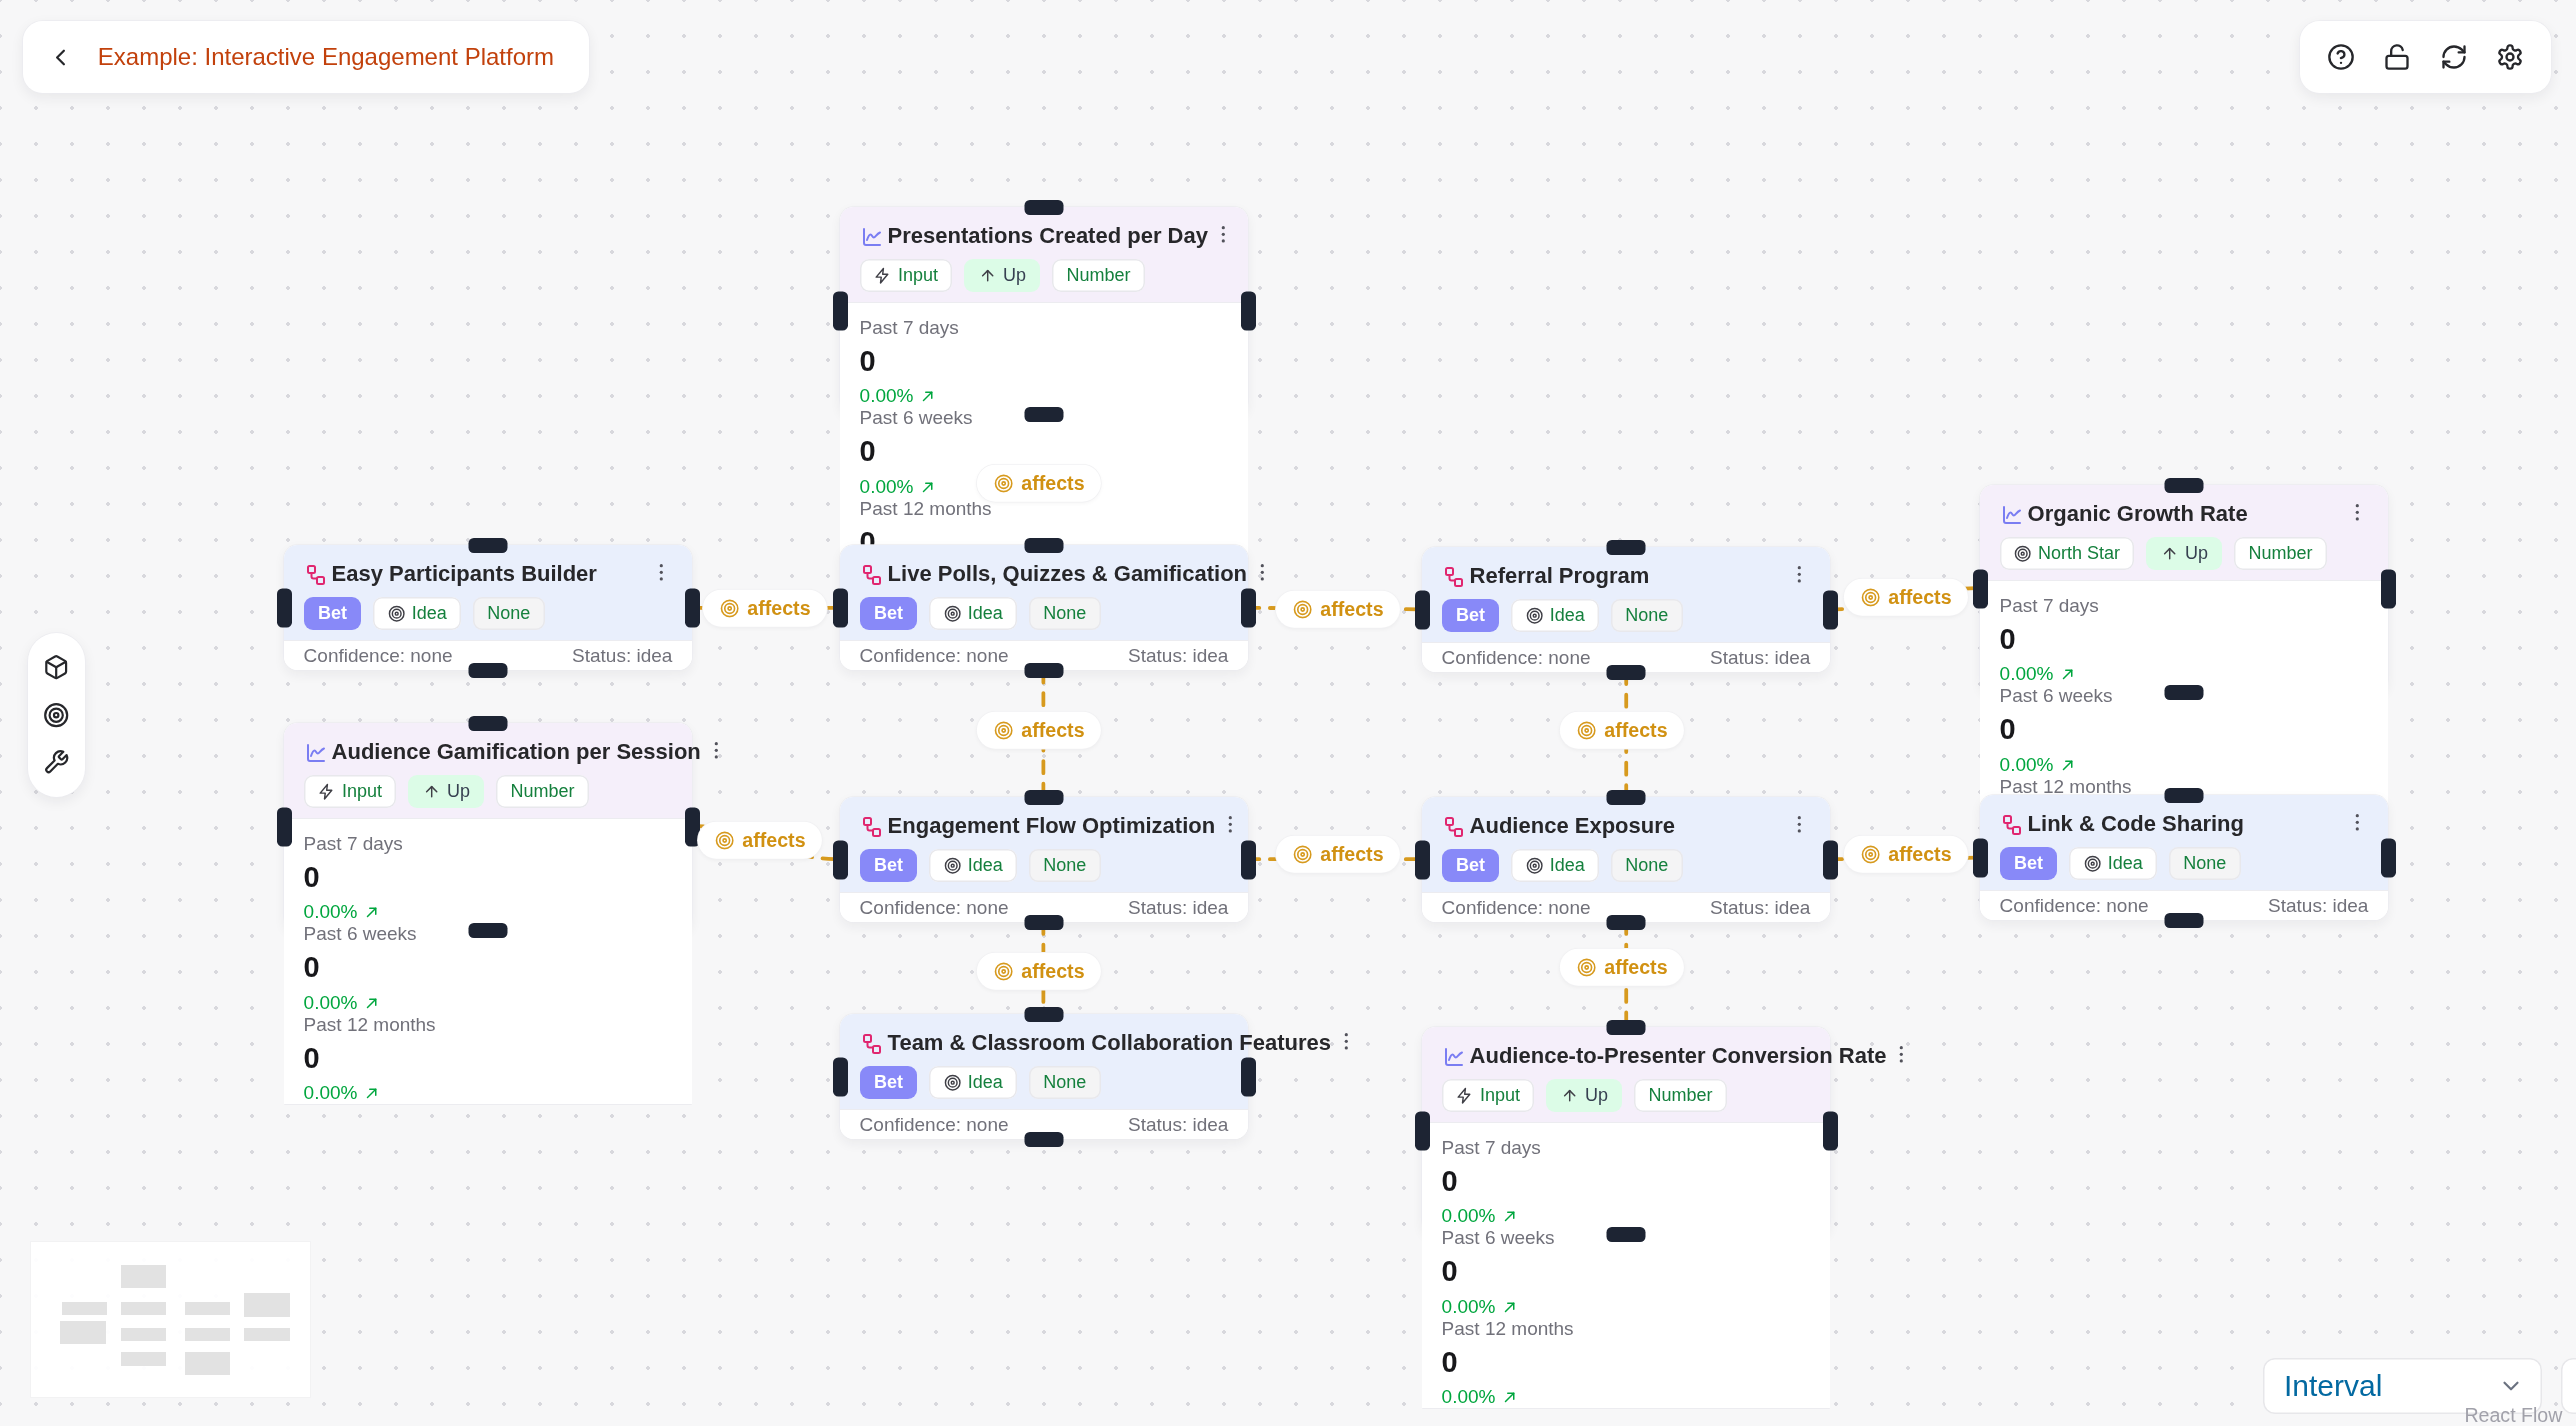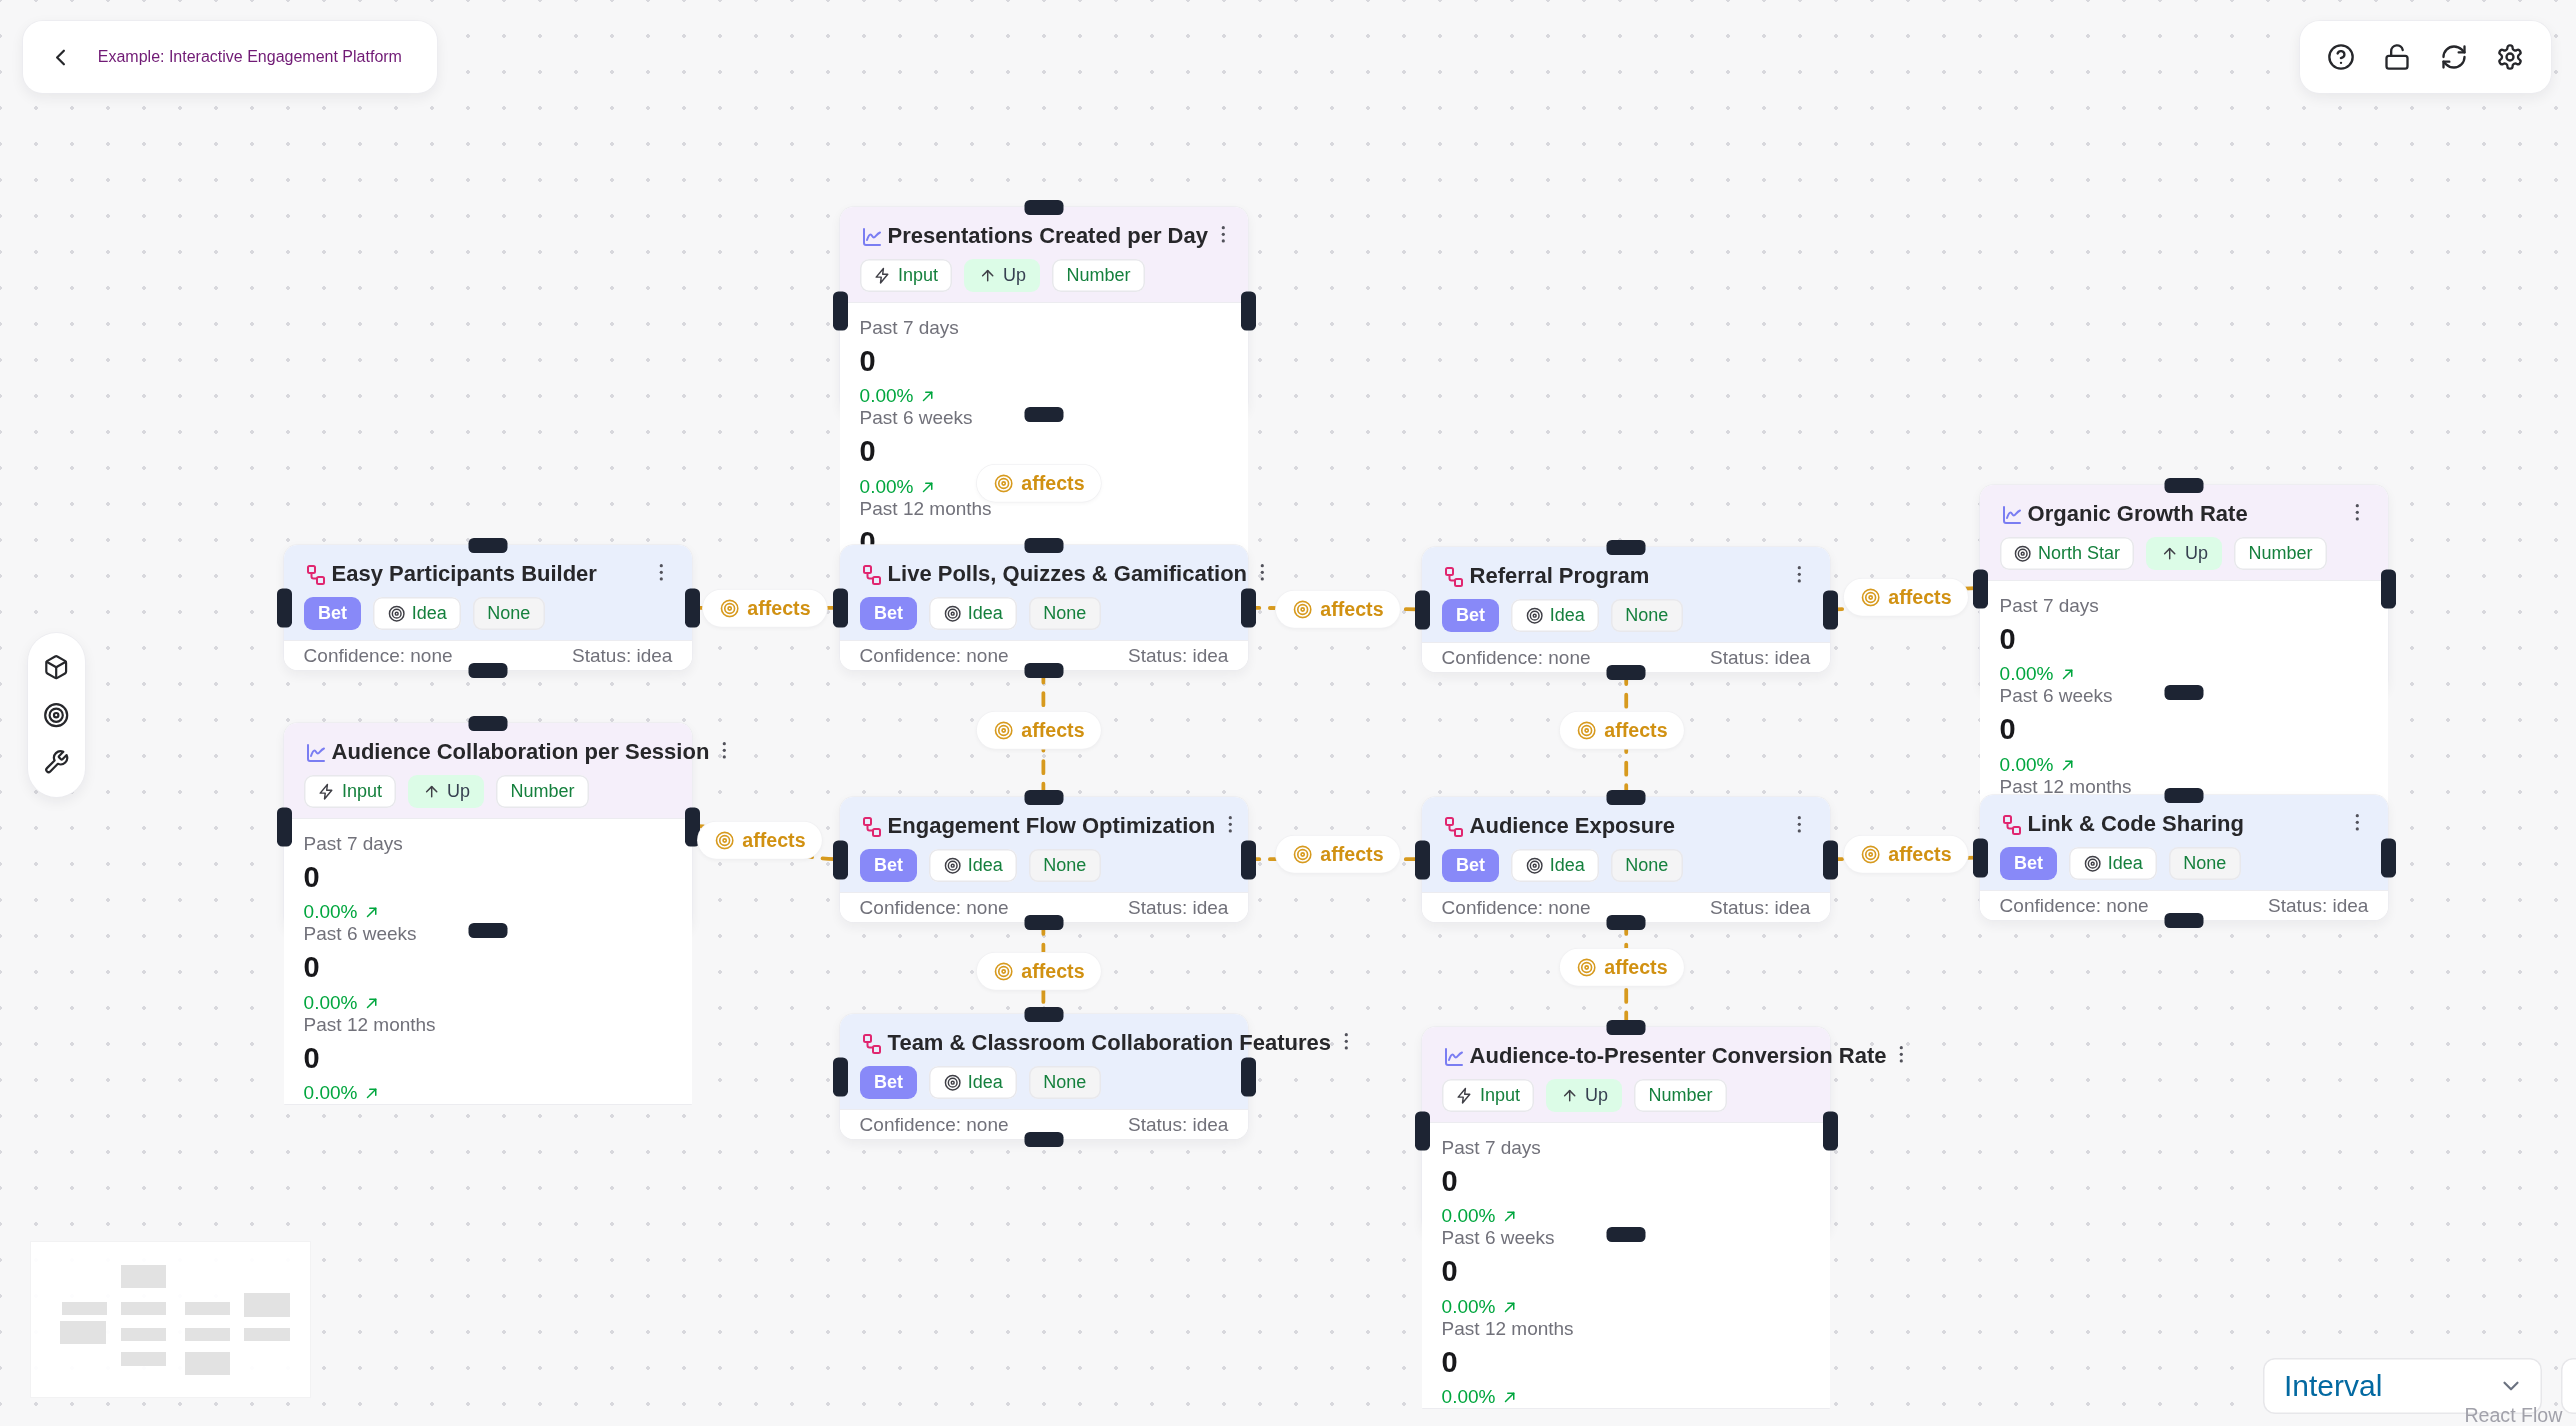--- a/index.html
+++ b/index.html
@@ -20,21 +20,21 @@
   .panel {
     position: absolute;
     background: #fff;
     border-radius: 19.6px;
     box-shadow: 0 0 0 0.8px #ececf0, 0 4.5px 13.6px rgba(25,25,40,.07);
     display: flex;
     align-items: center;
     z-index: 20;
   }
   .header-panel { left: 22.6px; top: 21px; height: 72px; padding: 0 35px 0 19.6px; gap: 19.6px; }
-  .page-title { font-size: 16px; font-weight: 500; color: #701a75; white-space: nowrap; }
+  .page-title { font-size: 24px; font-weight: 500; color: #c2410c; white-space: nowrap; }
   .icon-btn {
     background: none; border: none; cursor: pointer; color: #26272b;
     width: 36px; height: 36px; display: flex; align-items: center; justify-content: center;
   }
   .icon-btn .ic { width: 28px; height: 28px; }
   .toolbar-panel { left: 2300px; top: 21px; width: 251px; height: 72px; padding: 0 22.6px; justify-content: space-between; }
   .sidebar-panel {
     left: 28px; top: 633px; width: 57px; height: 164px;
     flex-direction: column; justify-content: space-around; padding: 10.6px 0;
     border-radius: 29px;
@@ -617,21 +617,21 @@
   </div>
       <div class="node metric" style="left:284px;top:723px;width:408px;height:207px">
     <div class="node-header">
       <div class="title-row">
         <span class="ic node-ic">
               <svg viewBox="0 0 24 24" fill="none" stroke="currentColor" stroke-width="2" stroke-linecap="round" stroke-linejoin="round">
                 <path d="M4 4v14a2 2 0 0 0 2 2h14"></path>
                 <path d="M7 15c1.2-3.5 2-5.5 3.5-5.5s1.8 3 3.3 3 2.7-3.5 6.2-5"></path>
               </svg>
             </span>
-        <span class="node-title">Audience Collaboration per Session</span>
+        <span class="node-title">Audience Gamification per Session</span>
         <button class="kebab">
           <span class="ic">
                 <svg viewBox="0 0 24 24" fill="none" stroke="currentColor" stroke-width="2" stroke-linecap="round" stroke-linejoin="round">
                   <circle cx="12" cy="5" r="1.7" fill="currentColor" stroke="none"></circle>
                   <circle cx="12" cy="12" r="1.7" fill="currentColor" stroke="none"></circle>
                   <circle cx="12" cy="19" r="1.7" fill="currentColor" stroke="none"></circle>
                 </svg>
               </span>
         </button>
       </div>

